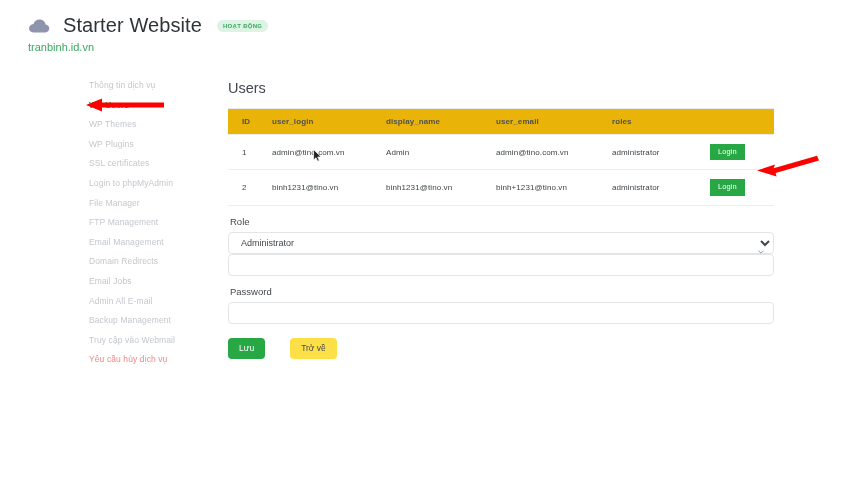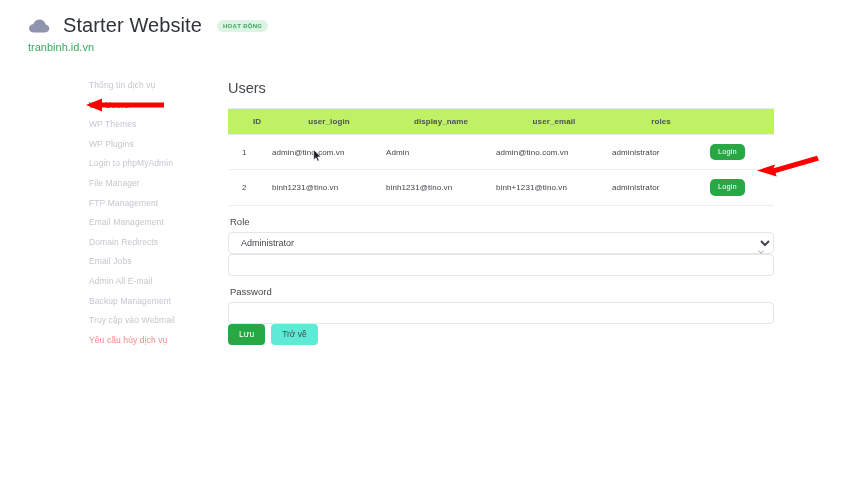--- a/index.html
+++ b/index.html
@@ -36,62 +36,62 @@
   }
   .nav-item.active { color: #2aa14e; font-weight: 700; }
   .nav-item.danger { color: #f08a88; }
 
   
   .main { position: absolute; left: 228px; top: 80px; width: 546px; }
   .page-title { font-size: 14.5px; color: #42484d; font-weight: 400; margin-bottom: 12px; }
 
   table.users { width: 546px; border-collapse: collapse; table-layout: fixed; }
   table.users thead th {
-    background: #bef264; border-top: 1px solid #e9ebed; border-bottom: 1px solid #e9ebed;
-    font-size: 8px; color: #4d5256; font-weight: 700; text-align: center;
+    background: #eab308; border-top: 1px solid #e9ebed; border-bottom: 1px solid #e9ebed;
+    font-size: 8px; color: #4d5256; font-weight: 700; text-align: left;
     padding: 8px 0 8px 0; letter-spacing: .1px;
   }
   table.users tbody td {
     border-bottom: 1px solid #eceef0; font-size: 8px; color: #3f4549;
     padding: 9px 0 9px 0; height: 26px; letter-spacing: .1px;
   }
   .col-id      { width: 44px;  padding-left: 14px !important; }
   .col-login   { width: 114px; }
   .col-display { width: 110px; }
   .col-email   { width: 116px; }
   .col-roles   { width: 98px;  }
   .col-action  { width: 64px;  text-align: left; }
   td.col-id { text-align: left; }
 
   .btn-login {
     display: inline-block; background: #28a745; color: #fff; font-size: 7.5px;
-    border: none; border-radius: 5px; padding: 4px 8px 4px 8px; cursor: pointer;
+    border: none; border-radius: 0; padding: 4px 8px 4px 8px; cursor: pointer;
     line-height: 1.1; letter-spacing: .1px;
   }
 
   
   .form { margin-top: 10px; width: 546px; }
   .form-label { font-size: 9.5px; color: #45494d; margin: 10px 0 5px 2px; display: block; }
   .form-control {
     width: 546px; height: 22px; border: 1px solid #e3e5e7; border-radius: 4px;
     background: #fff; font-size: 9px; color: #42474b; padding: 0 8px;
     font-family: "Liberation Sans", sans-serif; outline: none; display: block;
   }
   .select-wrap { position: relative; width: 546px; }
   .select-wrap .chev {
     position: absolute; right: 10px; top: 8px; width: 6px; height: 4px;
     pointer-events: none;
   }
-  .form-actions { display: flex; gap: 6px; }
+  .form-actions { margin-top: 14px; display: flex; gap: 25px; }
   .btn {
     font-size: 8.5px; border: none; border-radius: 4px; padding: 6px 11px;
     cursor: pointer; font-family: "Liberation Sans", sans-serif; line-height: 1.1;
   }
   .btn-save   { background: #28a745; color: #fff; }
-  .btn-back   { background: #5eead4; color: #44494d; }
+  .btn-back   { background: #fde047; color: #44494d; }
 
   
   .arrow { position: absolute; pointer-events: none; }
   .arrow-sidebar { left: 86px; top: 97px; }
   .arrow-login   { left: 757px; top: 155px; }
 
   
   .cursor { position: absolute; left: 313px; top: 148px; pointer-events: none; }
 </style>
 </head>
@@ -110,20 +110,21 @@
       <span class="status-badge">HOẠT ĐỘNG</span>
     </div>
     <a class="domain-link" href="#">tranbinh.id.vn</a>
   </div>
 
   <nav class="sidebar">
     <a class="nav-item" href="#">Thông tin dịch vụ</a>
     <a class="nav-item active" href="#">WP Users</a>
     <a class="nav-item" href="#">WP Themes</a>
     <a class="nav-item" href="#">WP Plugins</a>
+    <a class="nav-item" href="#">SSL certificates</a>
     <a class="nav-item" href="#">Login to phpMyAdmin</a>
     <a class="nav-item" href="#">File Manager</a>
     <a class="nav-item" href="#">FTP Management</a>
     <a class="nav-item" href="#">Email Management</a>
     <a class="nav-item" href="#">Domain Redirects</a>
     <a class="nav-item" href="#">Email Jobs</a>
     <a class="nav-item" href="#">Admin All E-mail</a>
     <a class="nav-item" href="#">Backup Management</a>
     <a class="nav-item" href="#">Truy cập vào Webmail</a>
     <a class="nav-item danger" href="#">Yêu cầu hủy dịch vụ</a>

